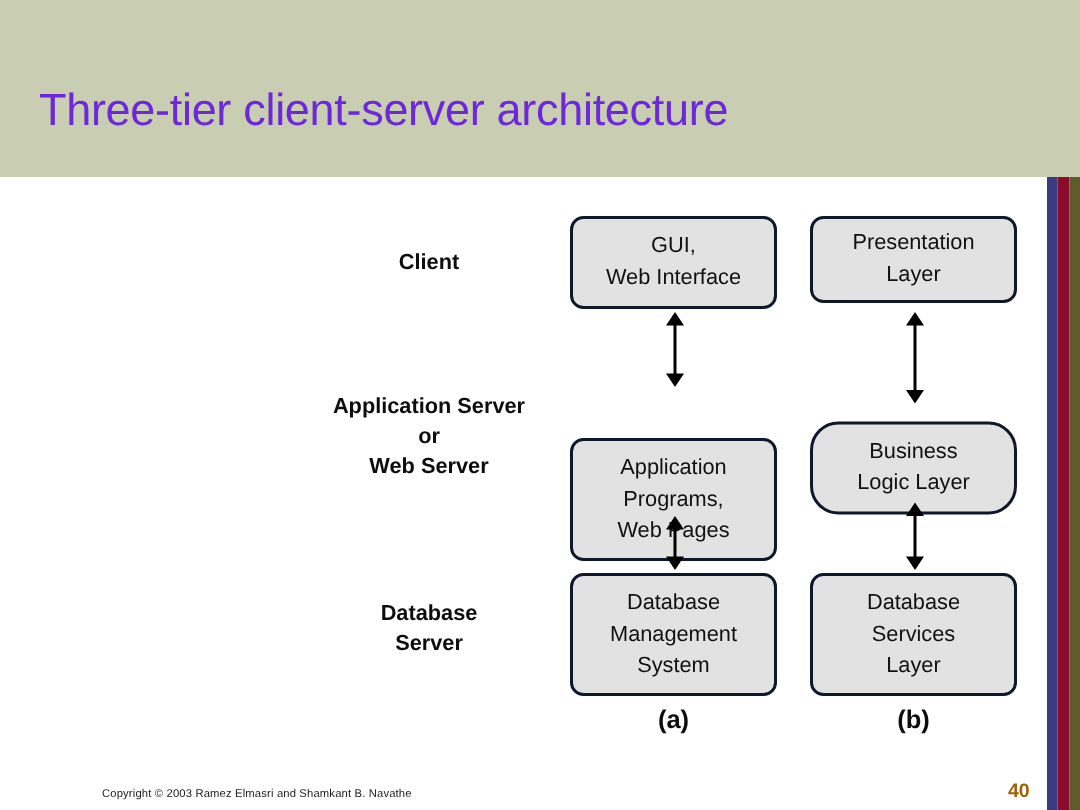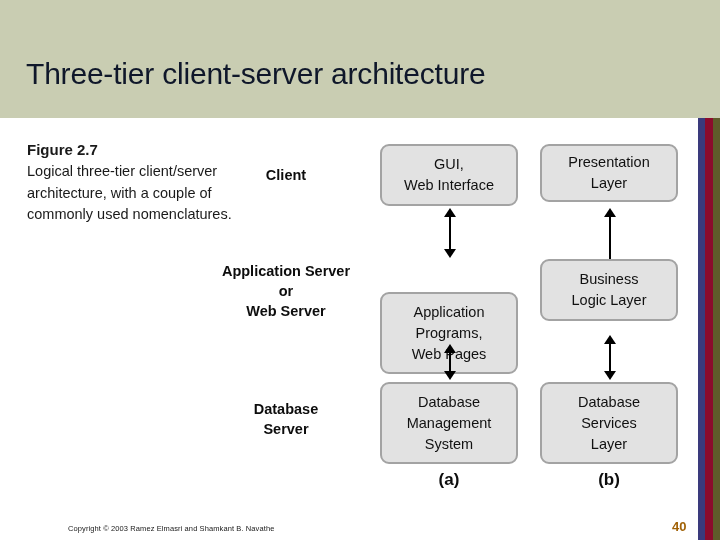--- a/index.html
+++ b/index.html
@@ -23,21 +23,21 @@
     width: 720px;
     height: 118px;
     background: #c9cdb2;
   }
   .slide-title {
     position: absolute;
     left: 26px;
     top: 57px;
     font-size: 30px;
     font-weight: 400;
-    color: #0f172a;
+    color: #6d28d9;
     letter-spacing: -0.2px;
     white-space: nowrap;
   }
 
   
   .edge-stripes {
     position: absolute;
     right: 0;
     top: 118px;
     height: 422px;
@@ -108,39 +108,39 @@
     height: 422px;
   }
   .col-a { left: 380px; width: 140px; }
   .col-b { left: 540px; width: 140px; }
 
   .node-box {
     position: absolute;
     left: 0;
     width: 138px;
     box-sizing: border-box;
-    border: 2px solid #a3a3a3;
+    border: 2px solid #0f172a;
     border-radius: 9px;
     background: #e2e2e2;
     display: flex;
     align-items: center;
     justify-content: center;
     text-align: center;
     font-size: 14.5px;
     line-height: 21px;
     color: #111111;
   }
 
   
   .col-a .box-top    { top: 26px;  height: 62px; }
   .col-a .box-mid    { top: 142px; height: 82px; margin-top: 32px; }
   .col-a .box-bottom { top: 264px; height: 82px; }
   
   .col-b .box-top    { top: 26px;  height: 58px; }
-  .col-b .box-mid    { top: 141px; height: 62px; }
+  .col-b .box-mid    { top: 163px; height: 62px; border-radius: 19px; }
   .col-b .box-bottom { top: 264px; height: 82px; }
 
   
   .arrow {
     position: absolute;
     left: 64px;
     width: 12px;
   }
   .arrow .shaft {
     position: absolute;
@@ -199,24 +199,20 @@
 </style>
 </head>
 <body>
 
 <div class="slide-header">
   <div class="slide-title">Three-tier client-server architecture</div>
 </div>
 
 <div class="slide-body">
 
-  <div class="fig-caption">
-    <span class="fig-num">Figure 2.7</span>
-    <span class="fig-desc">Logical three-tier client/server architecture, with a couple of commonly used nomenclatures.</span>
-  </div>
 
   <div class="tier-labels">
     <div class="tier-label tier-label-client">Client</div>
     <div class="tier-label tier-label-app" style="white-space: pre-line;">Application Server
 or
 Web Server</div>
     <div class="tier-label tier-label-db" style="white-space: pre-line;">Database
 Server</div>
   </div>
 

